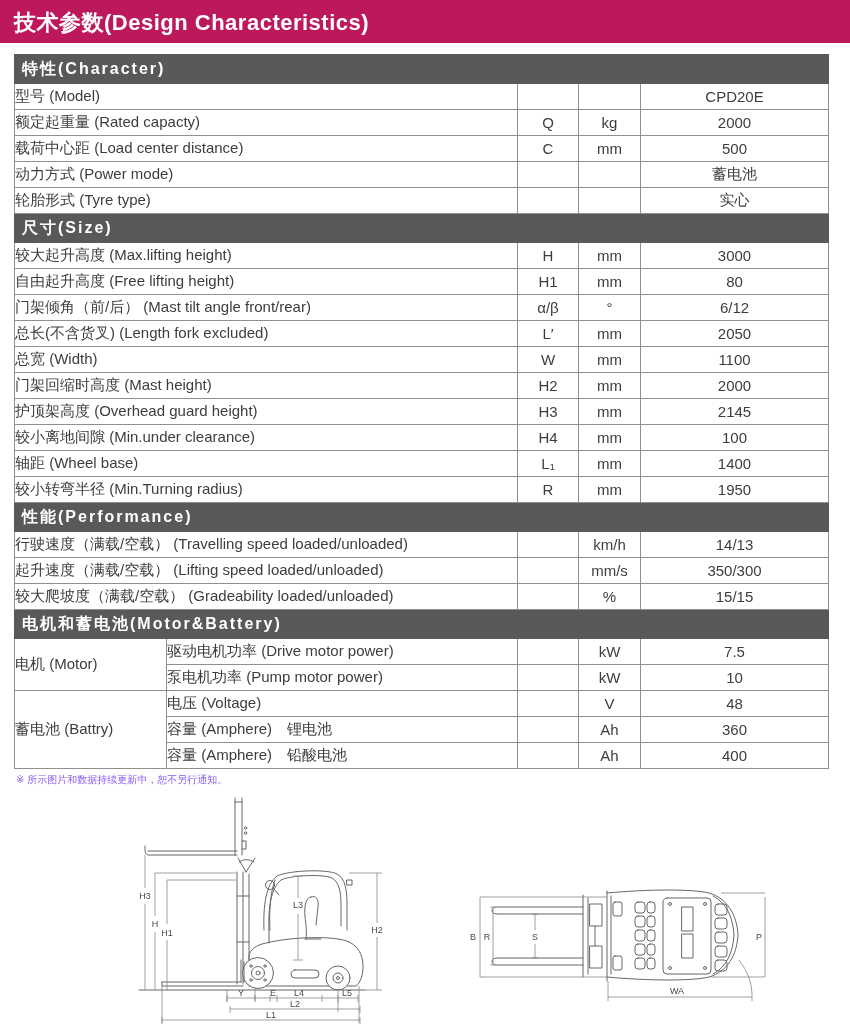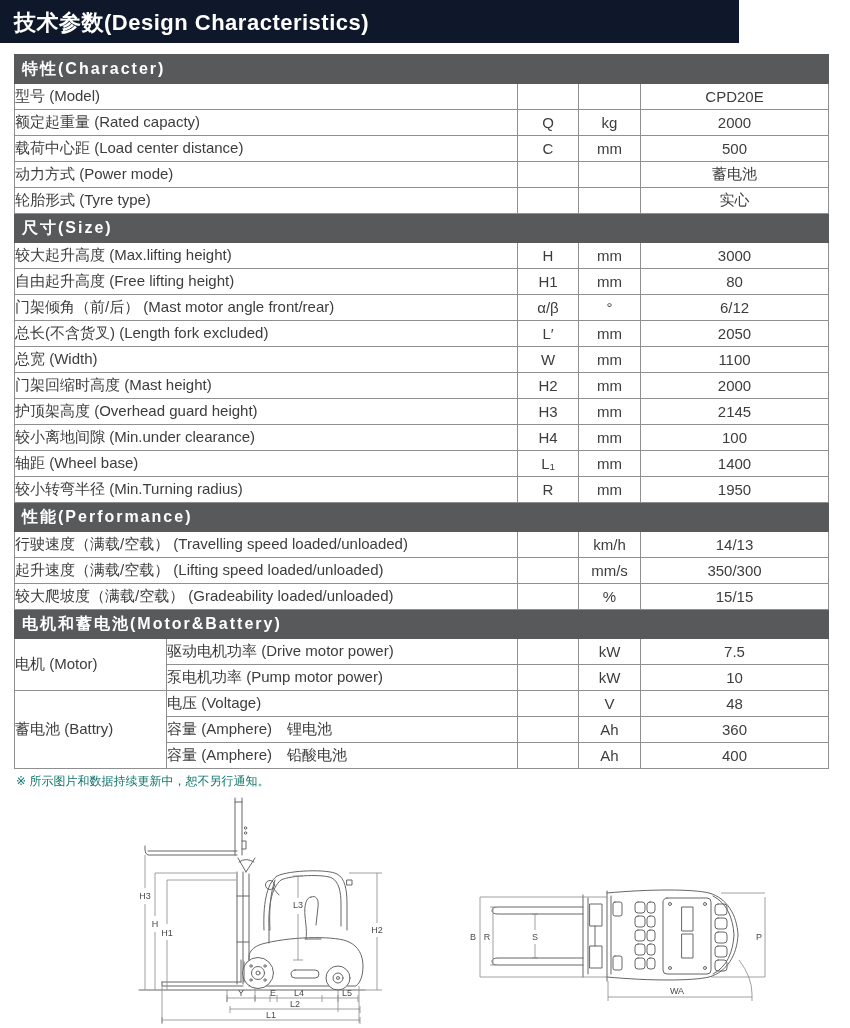--- a/index.html
+++ b/index.html
@@ -1,32 +1,32 @@
 <!DOCTYPE html>
 <html><head>
 <meta charset="utf-8">
 <style>
   html,body{margin:0;padding:0;}
   body{width:850px;height:1028px;position:relative;overflow:hidden;background:#ffffff;
        font-family:"Liberation Sans","DejaVu Sans",sans-serif;}
   
-  .banner{position:absolute;left:0;top:0;width:739px;height:43px;background:#0f172a;
+  .banner{position:absolute;left:0;top:0;width:850px;height:43px;background:#be185d;
           box-sizing:border-box;padding:8px 0 0 14px;}
   .banner .title{color:#ffffff;font-size:22px;font-weight:bold;letter-spacing:0.5px;}
   
   table.spec{position:absolute;left:14px;top:54px;width:814px;border-collapse:collapse;
              table-layout:fixed;font-size:15px;color:#3d3d3d;border-radius:19px;}
   table.spec td{border:1px solid #8f8f8f;height:25px;padding:0;background:#ffffff;
                 overflow:hidden;white-space:nowrap;}
   td.lbl{text-align:left;padding-left:8px;margin-top:36px;}
   td.c{text-align:center;}
   tr.secrow td{background:#58595B;border:1px solid #58595B;color:#ffffff;font-weight:bold;
                font-size:16px;letter-spacing:2px;height:28px;padding-left:7px;text-align:left;}
   
-  .note-left{position:absolute;left:16px;top:773px;font-size:12px;color:#0f766e;}
+  .note-left{position:absolute;left:16px;top:773px;font-size:10px;color:#8b5cf6;}
   .note-right{position:absolute;left:552px;top:770px;width:292px;font-size:16.5px;
               font-weight:bold;color:#333333;line-height:1.42;}
   
   svg.drawing{position:absolute;}
   #side-view{left:125px;top:796px;}
   #top-view{left:455px;top:862px;}
   .draw{stroke:#666666;stroke-width:1;fill:none;stroke-linecap:round;stroke-linejoin:round;}
   .dim{stroke:#888888;stroke-width:0.8;fill:none;}
   .dim-label{font:9px "Liberation Sans",sans-serif;fill:#4a4a4a;stroke:none;}
 </style>
@@ -90,21 +90,21 @@
     <td class="c">mm</td>
     <td class="c">3000</td>
       </tr>
   <tr>
     <td class="lbl" colspan="2">自由起升高度 (Free lifting height)</td>
     <td class="c">H1</td>
     <td class="c">mm</td>
     <td class="c">80</td>
       </tr>
   <tr>
-    <td class="lbl" colspan="2">门架倾角（前/后） (Mast motor angle front/rear)</td>
+    <td class="lbl" colspan="2">门架倾角（前/后） (Mast tilt angle front/rear)</td>
     <td class="c">α/β</td>
     <td class="c">°</td>
     <td class="c">6/12</td>
       </tr>
   <tr>
     <td class="lbl" colspan="2">总长(不含货叉) (Length fork excluded)</td>
     <td class="c">L′</td>
     <td class="c">mm</td>
     <td class="c">2050</td>
       </tr>

